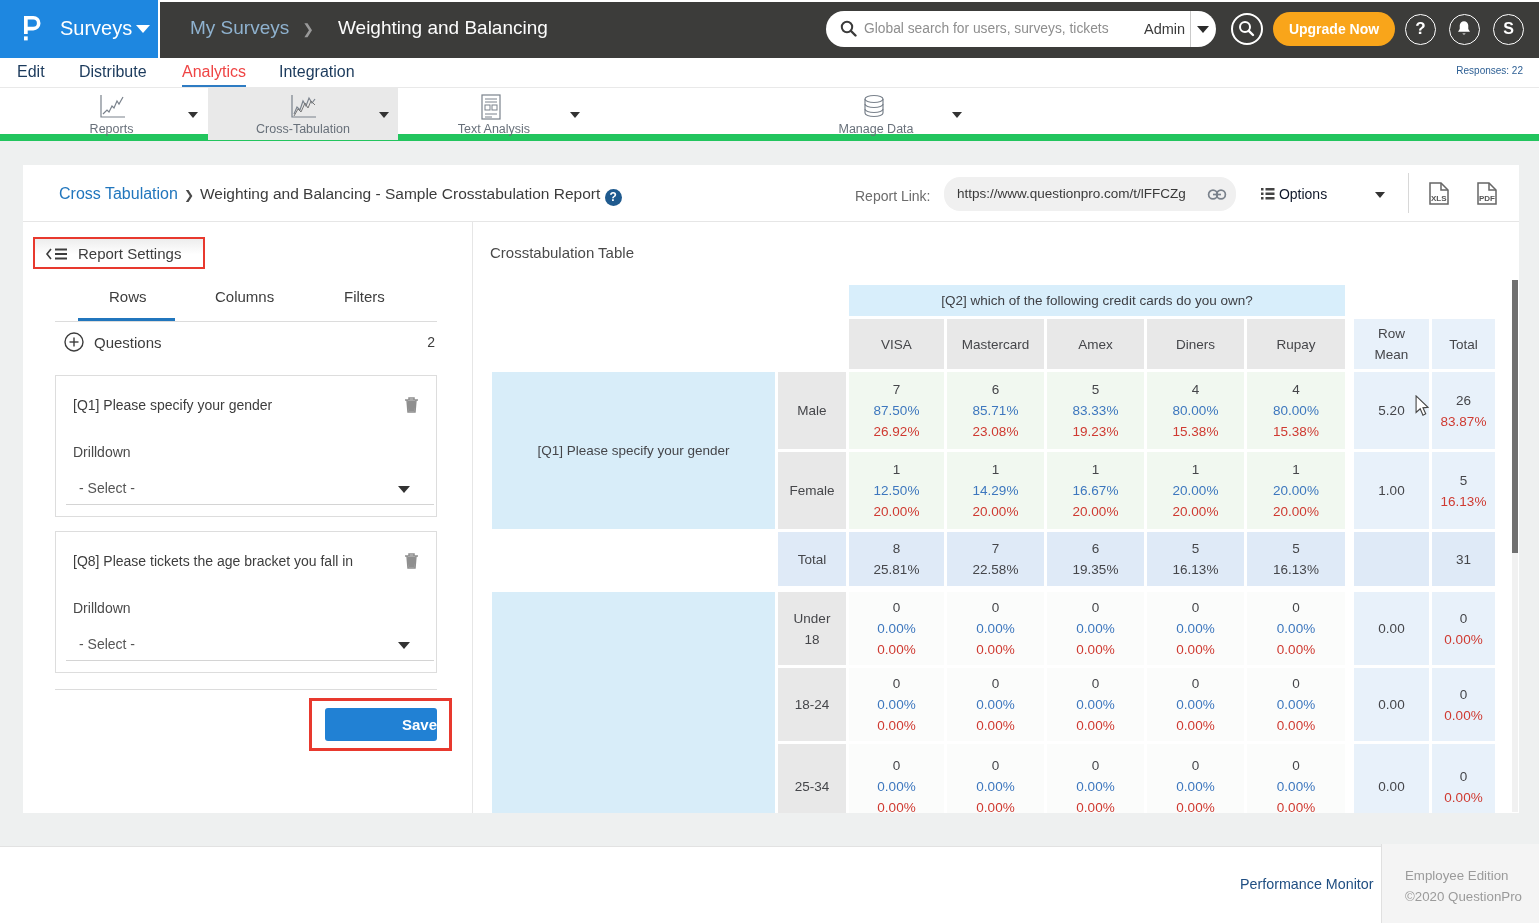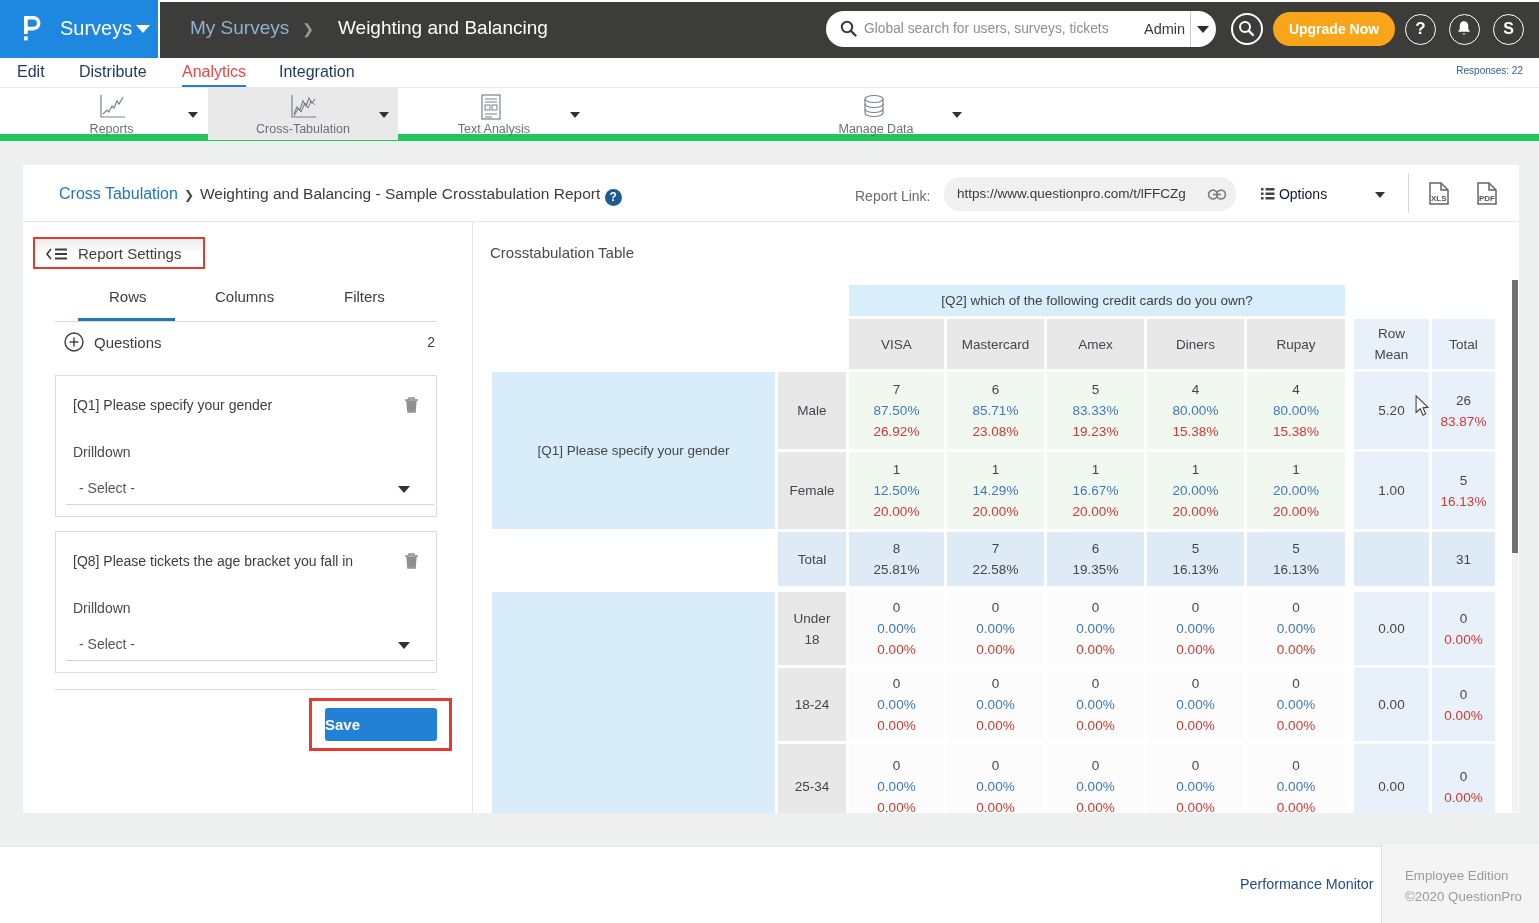--- a/index.html
+++ b/index.html
@@ -236,21 +236,21 @@
           <path d="M1 4 h13 M5 4 V2 h5 v2 M3 4 l1 12 h7 l1-12" fill="none" stroke="#8f8f8f" stroke-width="1.5"></path>
           <path d="M3.5 5 h8 l-0.8 10.5 h-6.4 z" fill="#8f8f8f"></path>
         </svg>
       <div class="dd">Drilldown</div>
       <div class="sel">- Select -</div>
       <div class="scar"></div>
       <div class="selline"></div>
     </div>
     <div style="position:absolute;left:32px;top:467px;width:382px;height:1px;background:#dcdcdc;"></div>
     <div style="position:absolute;left:286px;top:476px;width:143px;height:53px;border:3px solid #e8392e;"></div>
-    <div style="position:absolute;left:302px;top:486px;width:112px;height:33px;background:#2181d4;border-radius:3px;color:#fff;font-weight:bold;font-size:15px;text-align:left;line-height:33px;">Save</div>
+    <div style="position:absolute;left:302px;top:486px;width:112px;height:33px;background:#2181d4;border-radius:3px;color:#fff;font-weight:bold;font-size:15px;text-align:right;line-height:33px;">Save</div>
   </div>
 
   <div id="rightpanel">
     <div id="xtitle">Crosstabulation Table</div>
     <table id="xtab">
       <colgroup>
         <col style="width:283px">
           <col style="width:68px">
         <col style="width:95px">
           <col style="width:97px">

